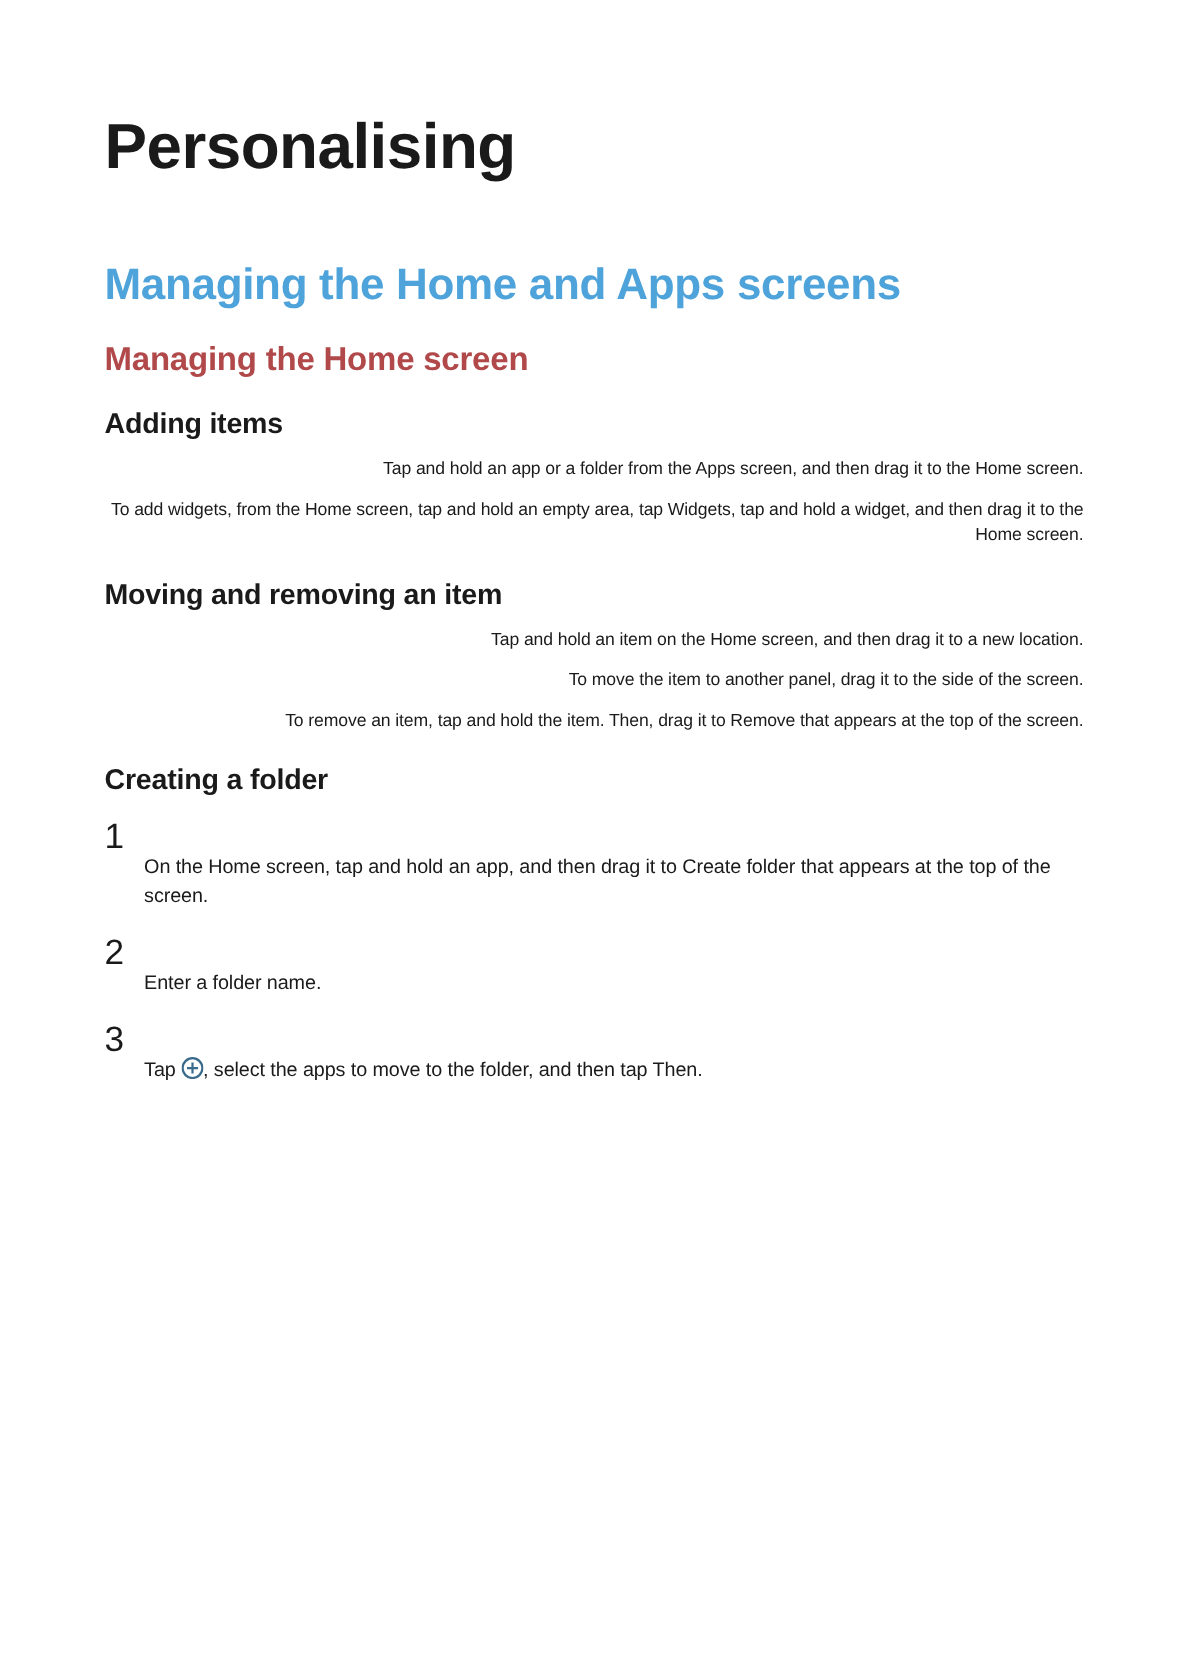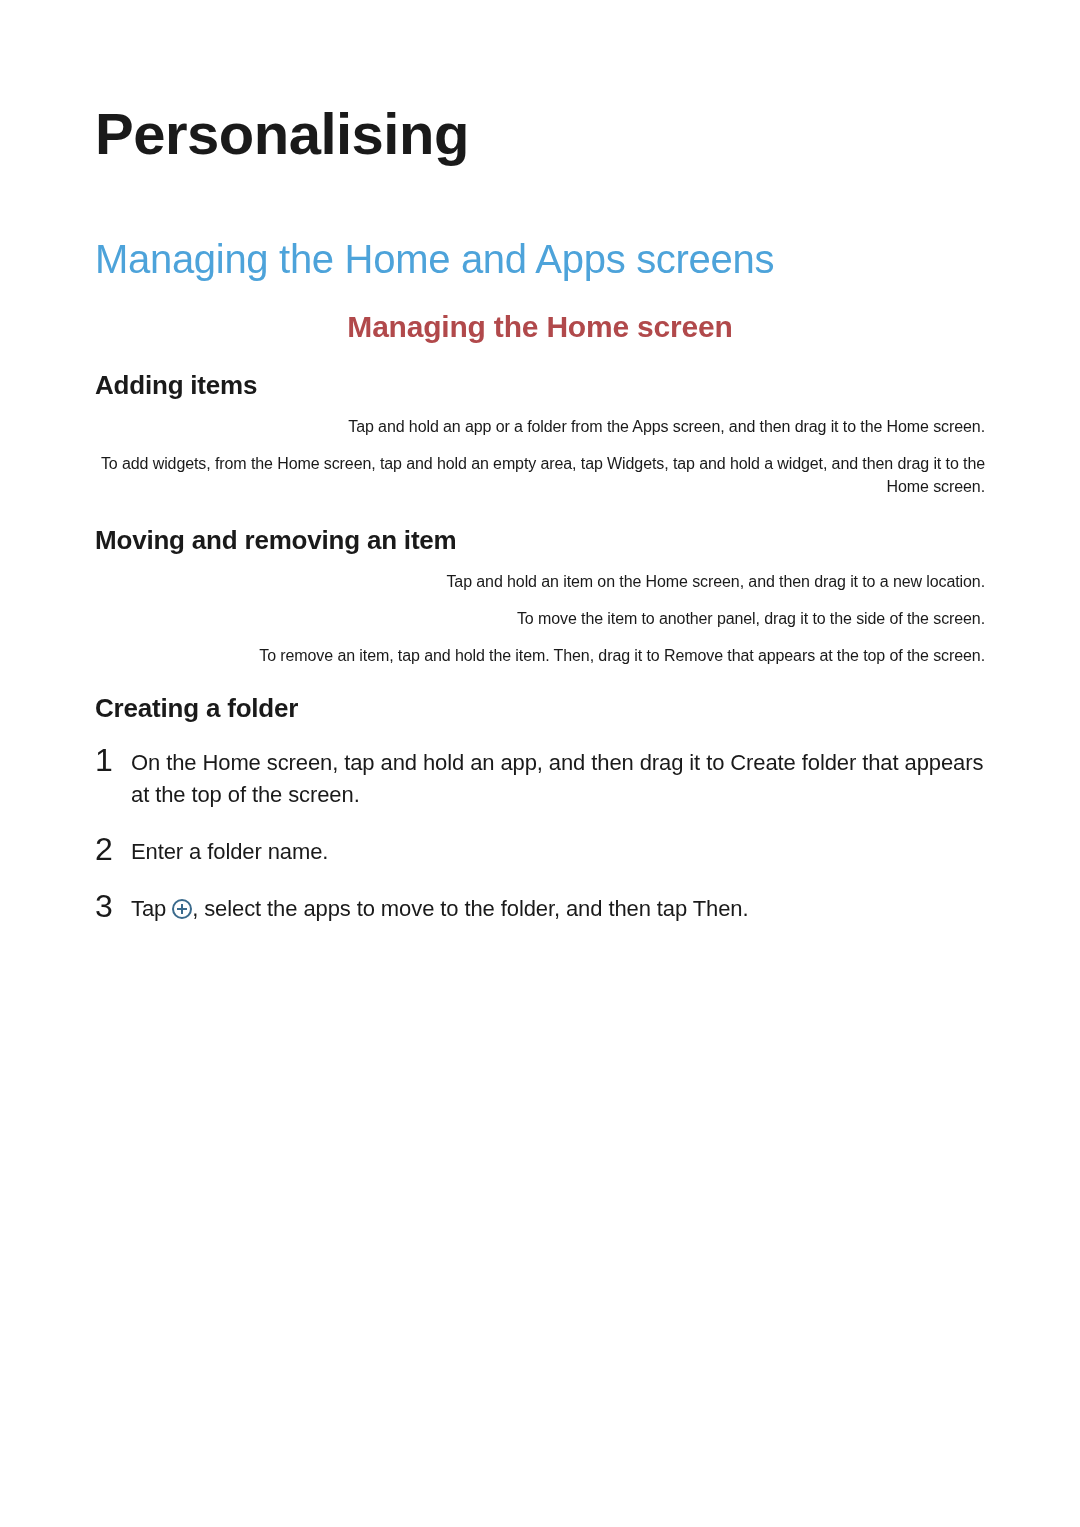--- a/index.html
+++ b/index.html
@@ -20,32 +20,31 @@
   }
   .h1 {
     font-size: 58px;
     font-weight: 700;
     letter-spacing: -0.5px;
     margin: 0 0 70px 0;
     color: #1a1a1a;
   }
   .h2 {
     font-size: 40px;
-    font-weight: 400;
+    font-weight: 700;
     color: #4da3da;
     margin: 16px 0 28px 0;
     letter-spacing: -0.3px;
   }
   .h3 {
     font-size: 30px;
     font-weight: 700;
     color: #b1494b;
     margin: 0 0 24px 0;
     letter-spacing: -0.2px;
-    text-align: center;
   }
   .h4 {
     font-size: 26px;
     font-weight: 700;
     color: #1a1a1a;
     margin: 26px 0 14px 0;
     letter-spacing: -0.2px;
   }
   .p {
     font-size: 16px;
@@ -65,25 +64,26 @@
   }
   .step-num {
     font-size: 32px;
     font-weight: 400;
     width: 36px;
     flex-shrink: 0;
     line-height: 1.0;
     padding-top: 0px;
   }
   .step-body {
-    font-size: 22px;
+    font-size: 18px;
     line-height: 1.45;
     flex: 1;
     padding-top: 3px;
     letter-spacing: -0.1px;
+    margin-top: 28px;
   }
   .plus-icon {
     display: inline-block;
     width: 20px;
     height: 20px;
     vertical-align: -3px;
   }
   .page-number {
     position: absolute;
     bottom: 54px;

